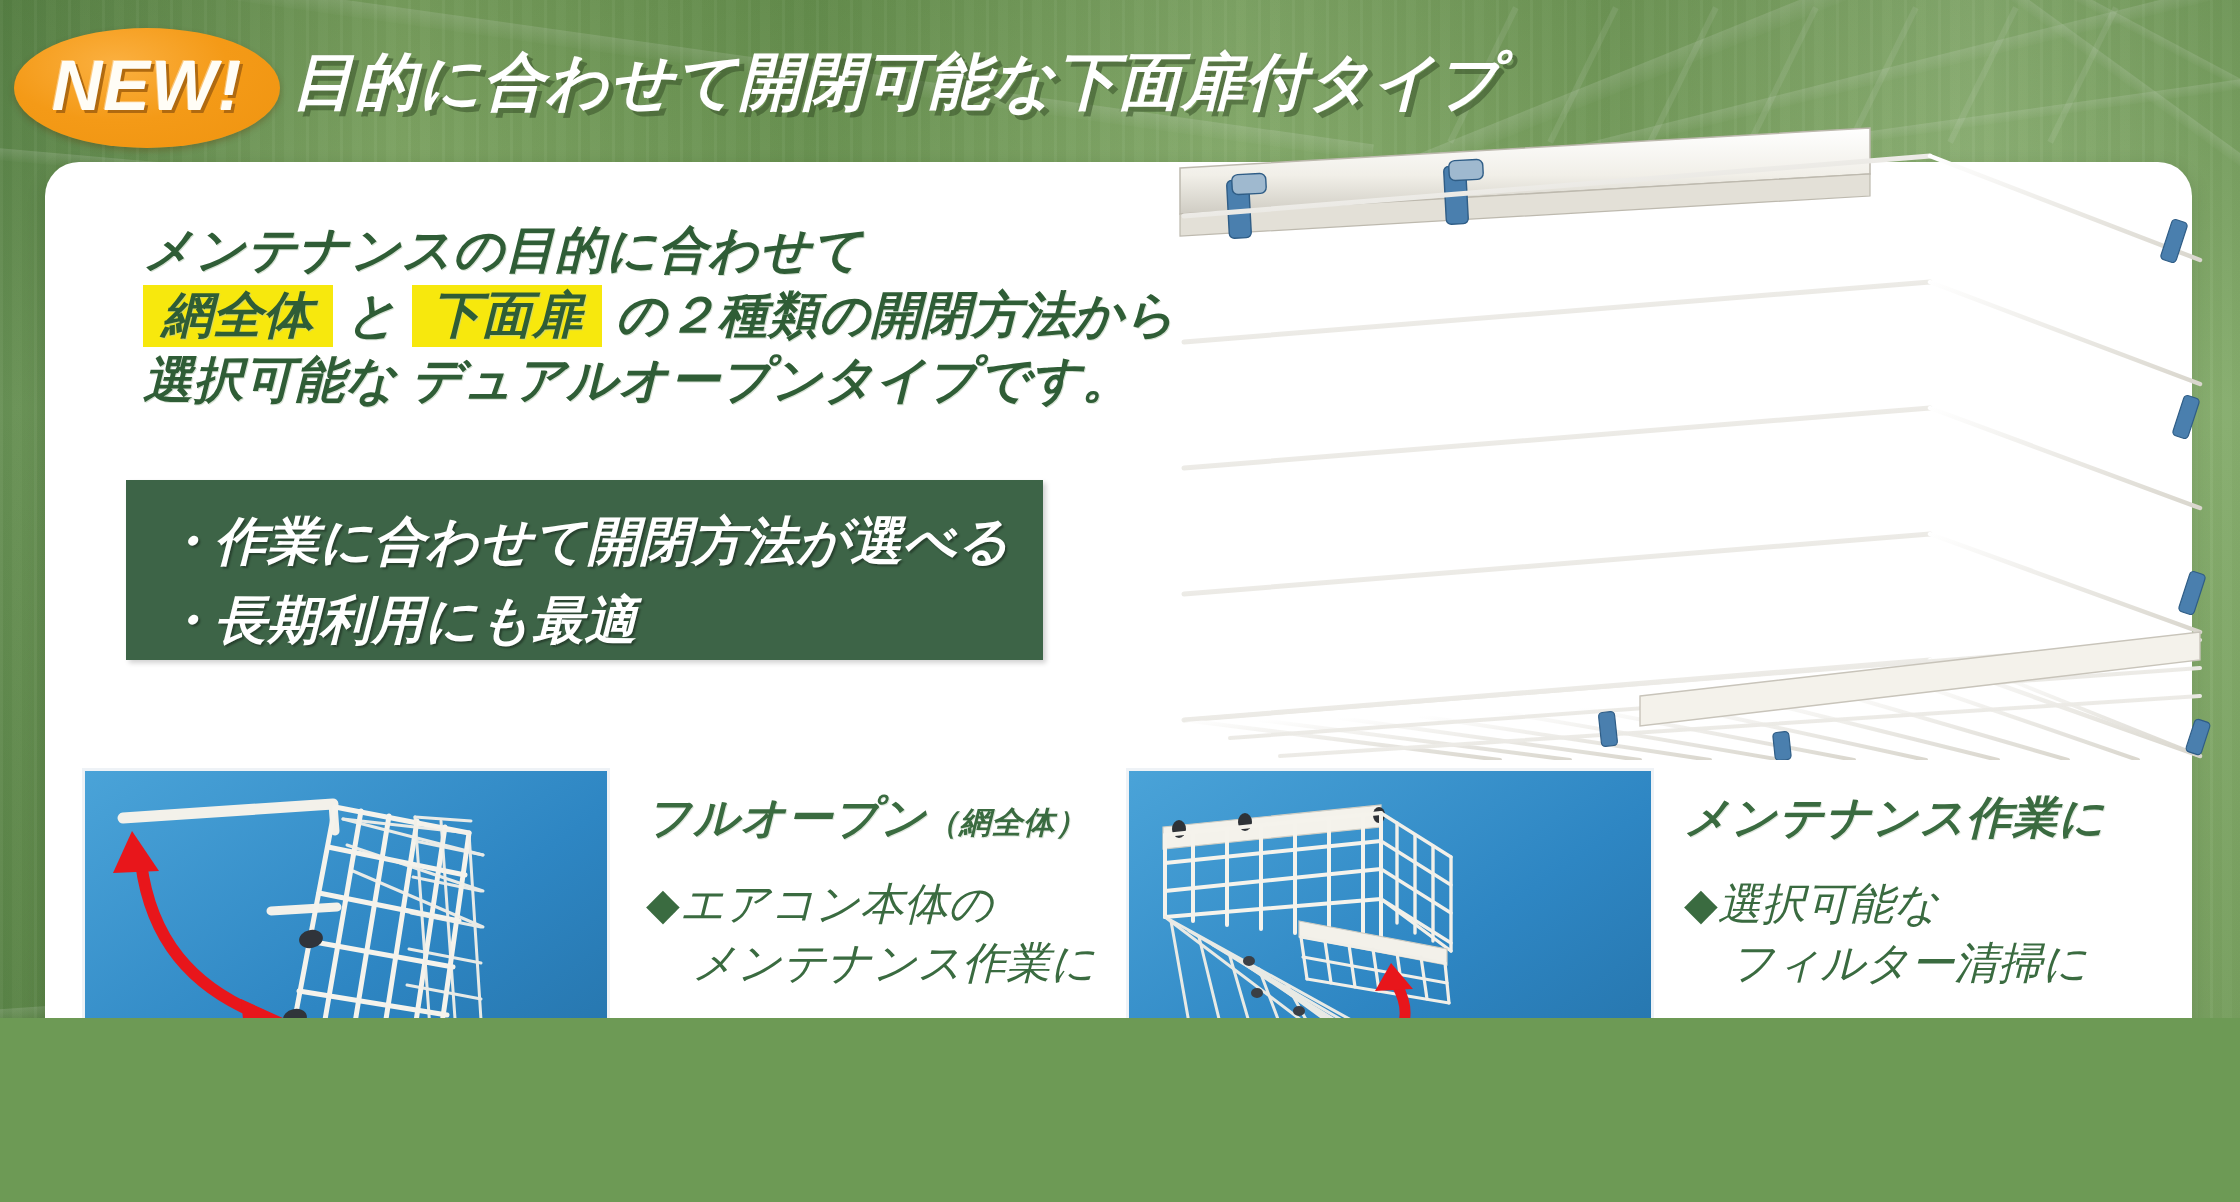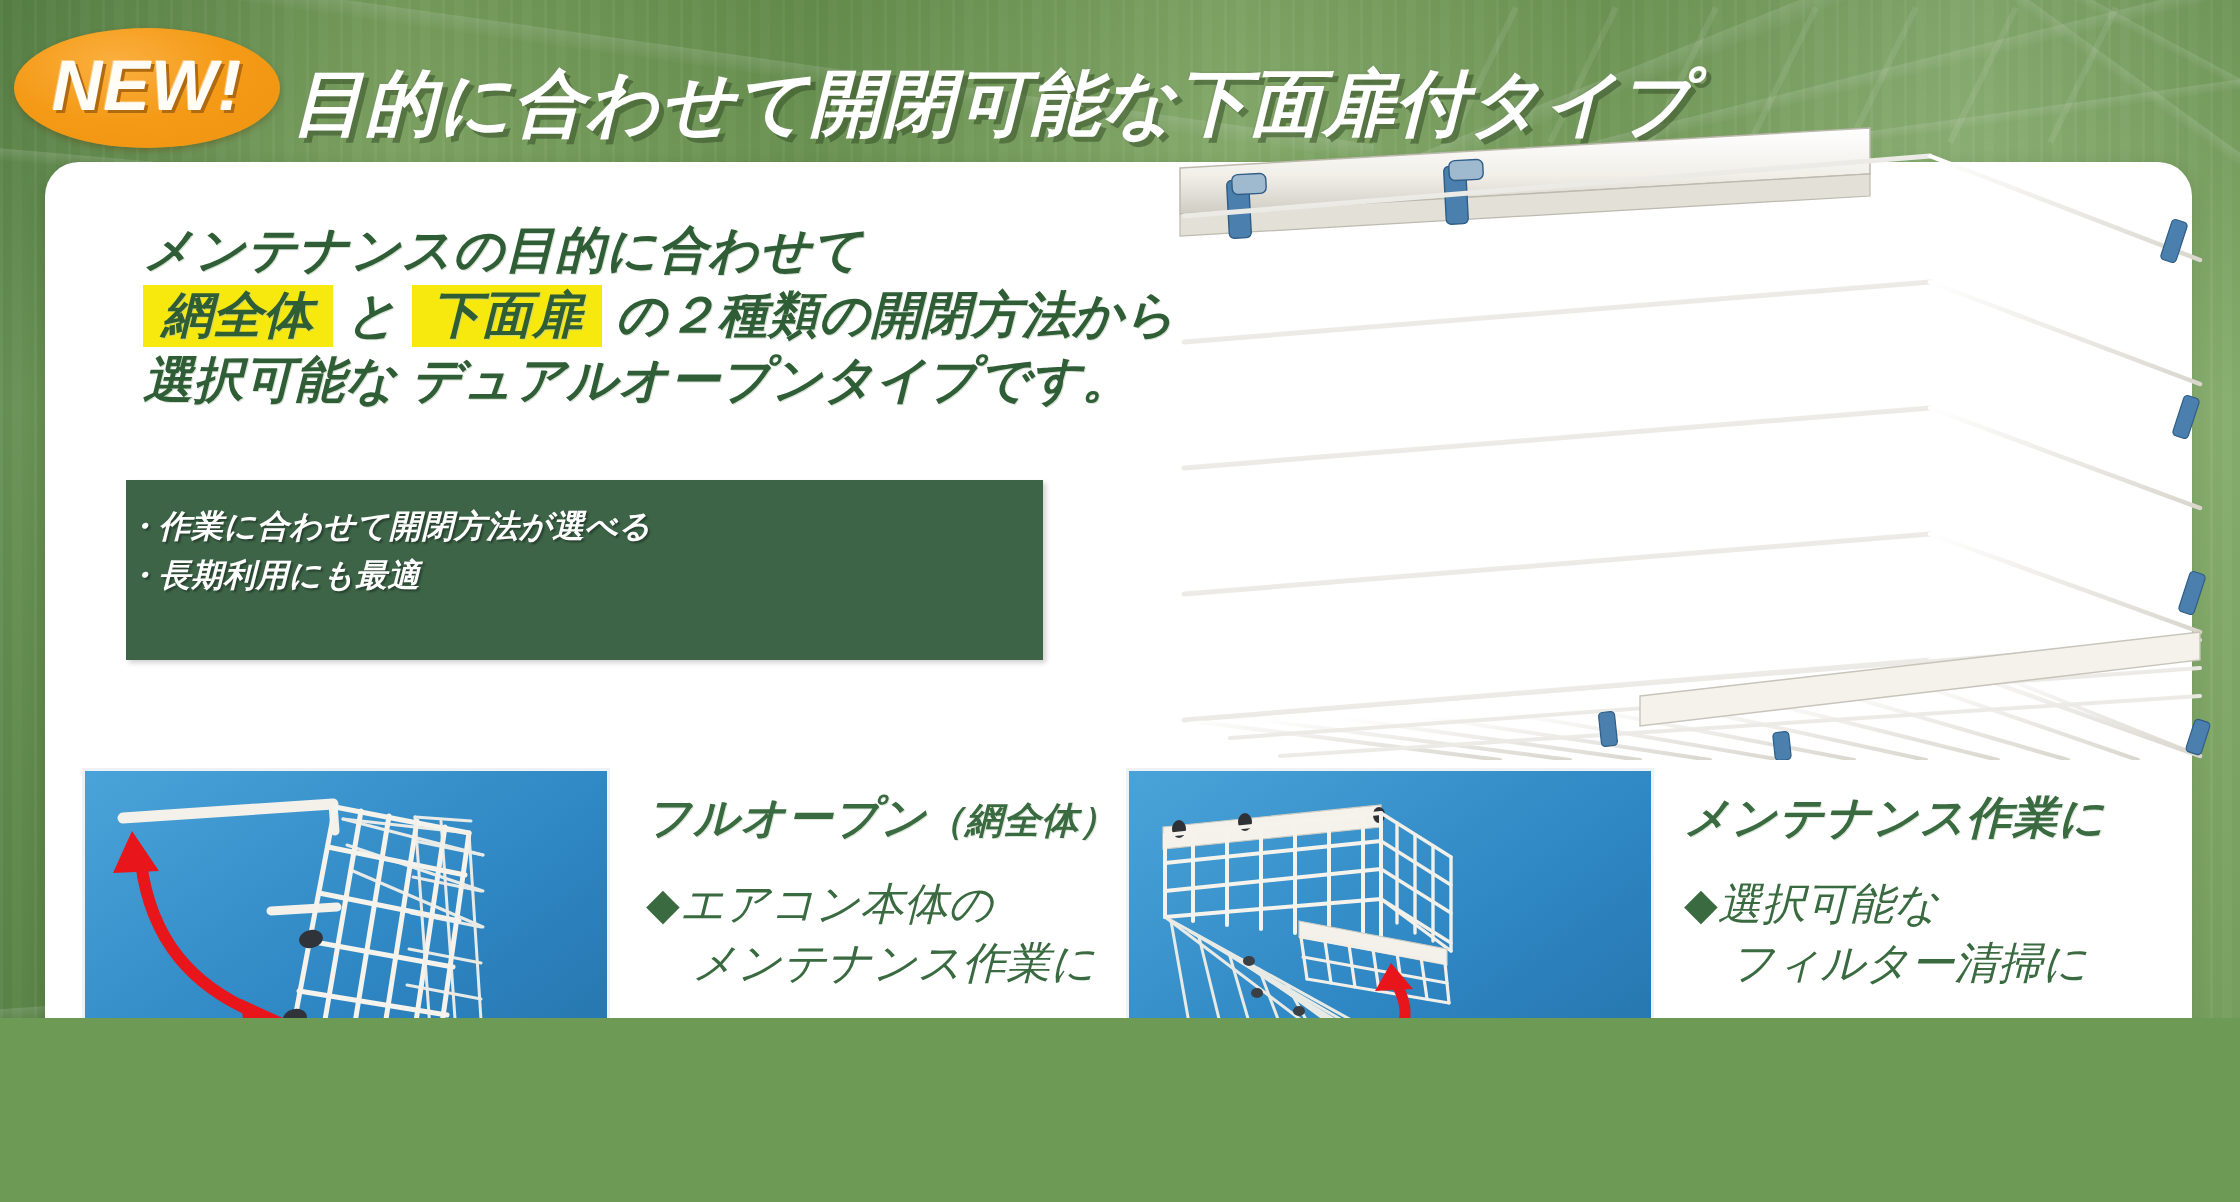--- a/index.html
+++ b/index.html
@@ -39,22 +39,22 @@
     background:radial-gradient(ellipse at 38% 30%,#fbb040 0%,#f49a17 48%,#ef9410 100%);
     box-shadow:0 3px 6px rgba(90,50,0,.32);
     display:flex;align-items:center;justify-content:center;
   }
   .badge-new span{
     font-size:70px;font-weight:bold;color:#fffdf6;letter-spacing:1px;
     transform:translateY(-2px);
     text-shadow:3px 3px 0 #b06a10, -1px -1px 0 rgba(255,255,255,.4);
   }
   .headline{
-    position:absolute;left:292px;top:56px;
-    font-size:72px;font-weight:bold;color:#ffffff;
+    position:absolute;left:292px;top:40px;
+    font-size:62px;font-weight:bold;color:#ffffff;
     letter-spacing:1px;white-space:nowrap;
     text-shadow:
       5px 5px 0 rgba(55,80,40,.55),
       -2px 0 0 rgba(120,150,100,.35),
       0 -2px 0 rgba(120,150,100,.3);
   }
 
   
   .card{
     position:absolute;left:45px;top:162px;width:2147px;height:1006px;
@@ -74,41 +74,41 @@
   .sp{display:inline-block;width:14px;}
 
   
   .featbox{
     position:absolute;left:126px;top:480px;width:917px;height:180px;
     background:#3d6447;
     box-shadow:3px 3px 5px rgba(0,0,0,.18);
     padding:22px 0 0 0;box-sizing:border-box;
   }
   .featbox .frow{
-    font-size:32px;font-weight:bold;color:#ffffff;
-    line-height:1.52;white-space:nowrap;letter-spacing:.5px;
+    font-size:52px;font-weight:bold;color:#ffffff;
+    line-height:1.52;padding-left:36px;white-space:nowrap;letter-spacing:.5px;
     text-shadow:2px 2px 2px rgba(0,0,0,.35);
   }
 
   
   .hero{position:absolute;left:1170px;top:120px;width:1070px;height:640px;overflow:hidden;}
   .hero svg{position:absolute;left:0;top:0;}
 
   
   .photo{position:absolute;border:3px solid #eef2f6;box-sizing:border-box;overflow:hidden;
     background:radial-gradient(ellipse at 62% 38%,#3f9bd4 0%,#2f87c4 45%,#2877b0 78%,#22699e 100%);}
   .photo-l{left:82px;top:768px;width:528px;height:367px;}
   .photo-r{left:1126px;top:768px;width:528px;height:367px;}
   .photo svg{position:absolute;left:0;top:0;}
 
   
   .cap{position:absolute;color:#3a6b40;}
   .cap-title{font-size:45px;font-weight:bold;letter-spacing:1px;white-space:nowrap;
     text-shadow:1px 1px 0 rgba(190,205,185,.5);}
-  .cap-title .small{font-size:37px;text-align:right;}
+  .cap-title .small{font-size:31px;text-align:right;}
   .cap-body{font-size:44px;line-height:1.34;white-space:nowrap;margin-top:27px;font-weight:500;}
   .cap-body .ind{display:block;padding-left:46px;}
   .cap-l{left:646px;top:788px;}
   .cap-r{left:1684px;top:788px;}
 </style>
 </head>
 <body>
 
 <div class="stage">
 

